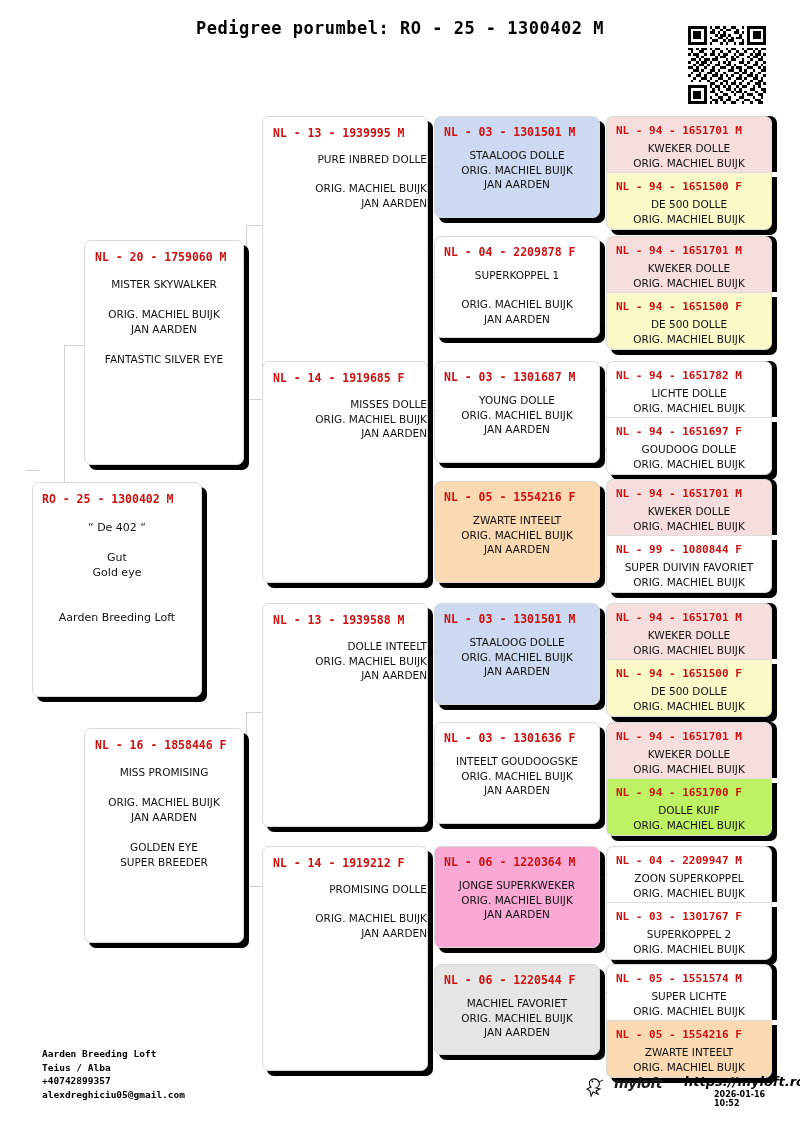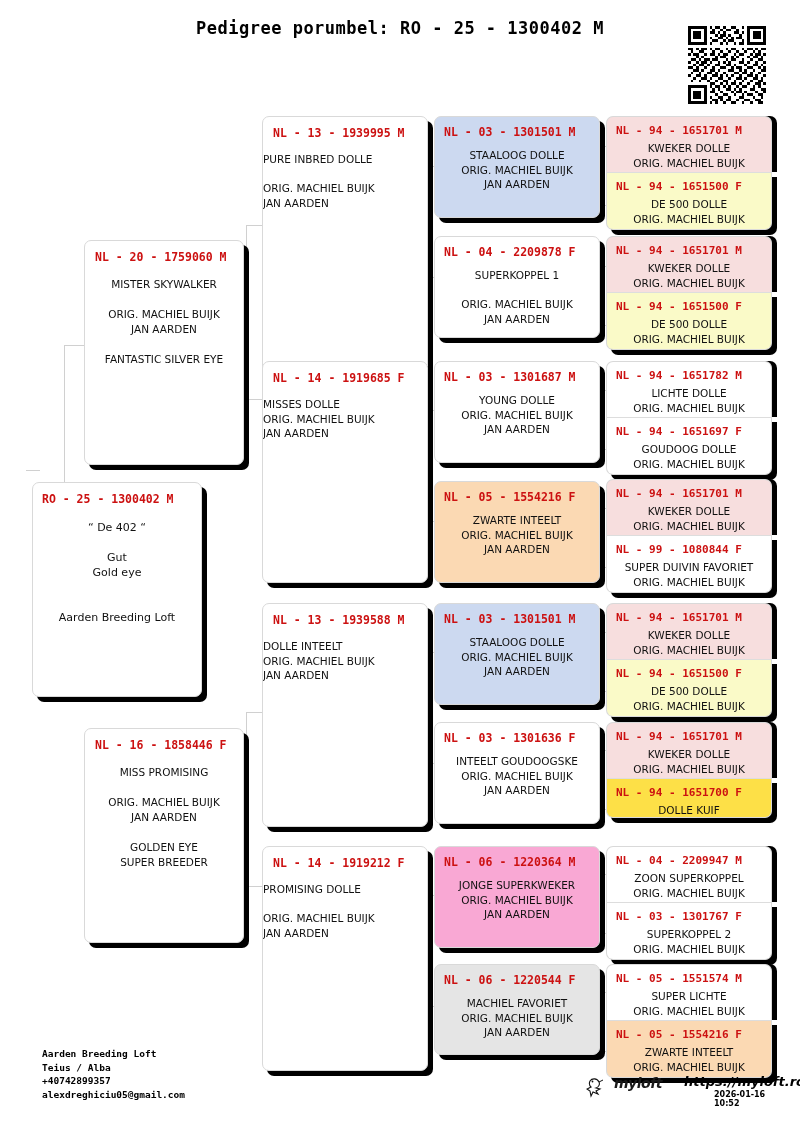--- a/index.html
+++ b/index.html
@@ -66,21 +66,21 @@
   .gen1 { width: 170px; padding: 9px 0 0 0; }
   .gen1 .ring { font-size: 11.5px; text-align: left; padding-left: 9px; margin-bottom: 14px; }
   .gen1 .body-line { font-size: 11px; text-align: center; line-height: 15px; }
 
   .gen2 { width: 160px; padding: 9px 0 0 0; }
   .gen2 .ring { font-size: 11.5px; text-align: left; padding-left: 10px; margin-bottom: 13px; }
   .gen2 .body-line { font-size: 10.5px; text-align: center; line-height: 15px; }
 
   .gen3 { width: 166px; padding: 9px 0 0 0; }
   .gen3 .ring { font-size: 11.5px; text-align: left; padding-left: 10px; margin-bottom: 12px; }
-  .gen3 .body-line { font-size: 10.5px; text-align: left; line-height: 14.5px; }
+  .gen3 .body-line { font-size: 10.5px; text-align: right; line-height: 14.5px; }
 
   .gen4 { width: 166px; padding: 8px 0 0 0; }
   .gen4 .ring { font-size: 11.5px; text-align: left; padding-left: 9px; margin-bottom: 9px; }
   .gen4 .body-line { font-size: 10.5px; text-align: center; line-height: 14.5px; }
 
   .gen5 { width: 166px; padding: 7px 0 0 0; }
   .gen5 .ring { font-size: 11px; text-align: left; padding-left: 9px; margin-bottom: 4px; }
   .gen5 .body-line { font-size: 10.5px; text-align: center; line-height: 14.5px; }
 
   .gen5.stack-top { border-bottom-left-radius: 0; border-bottom-right-radius: 0; box-shadow: 5px 0 0 0 #000000; border-bottom: none; }
@@ -628,21 +628,21 @@
   <span class="ring">NL - 94 - 1651500 F</span>
   <span class="body-line">DE 500 DOLLE</span>
   <span class="body-line">ORIG. MACHIEL BUIJK</span>
 </div>
 
 <div class="card gen5 stack-top" style="left:606px; top:722px; height:56px; background:#f7dede;">
   <span class="ring">NL - 94 - 1651701 M</span>
   <span class="body-line">KWEKER DOLLE</span>
   <span class="body-line">ORIG. MACHIEL BUIJK</span>
 </div>
-<div class="card gen5 stack-bot" style="left:606px; top:778px; height:40px; background:#fde047;">
+<div class="card gen5 stack-bot" style="left:606px; top:778px; height:58px; background:#bef264;">
   <span class="ring">NL - 94 - 1651700 F</span>
   <span class="body-line">DOLLE KUIF</span>
   <span class="body-line">ORIG. MACHIEL BUIJK</span>
 </div>
 
 <div class="card gen5 stack-top" style="left:606px; top:846px; height:56px; background:#ffffff;">
   <span class="ring">NL - 04 - 2209947 M</span>
   <span class="body-line">ZOON SUPERKOPPEL</span>
   <span class="body-line">ORIG. MACHIEL BUIJK</span>
 </div>

